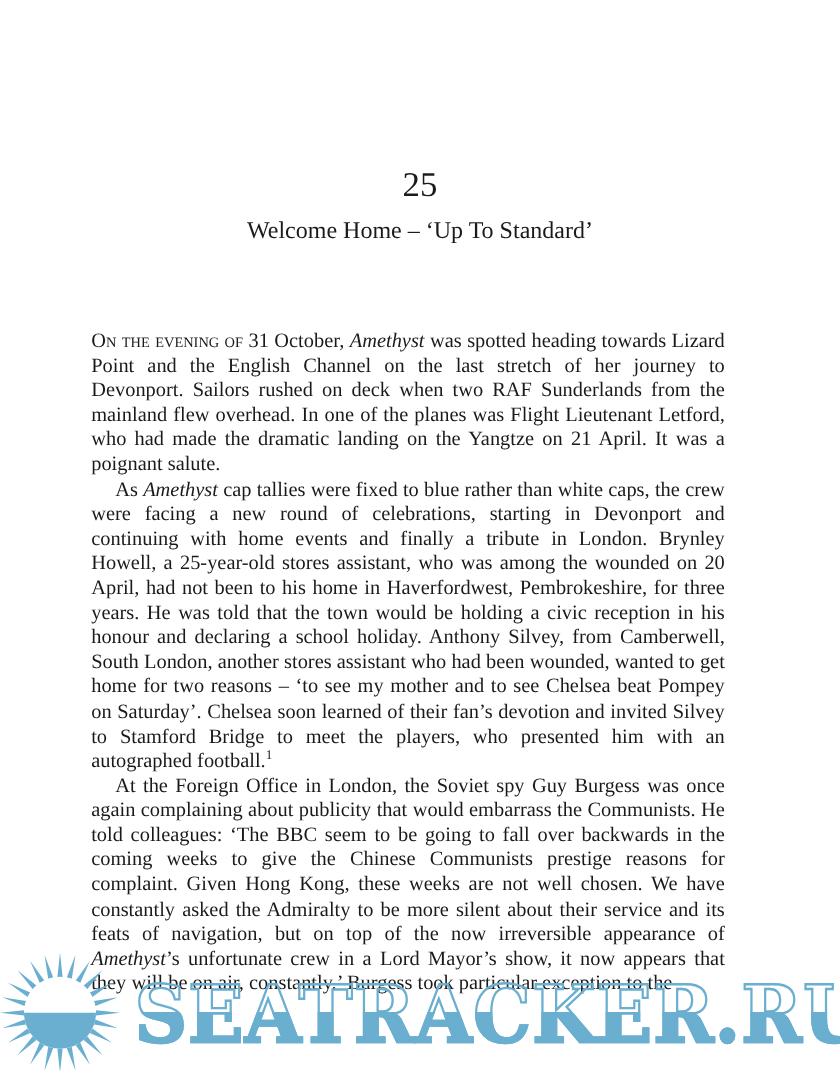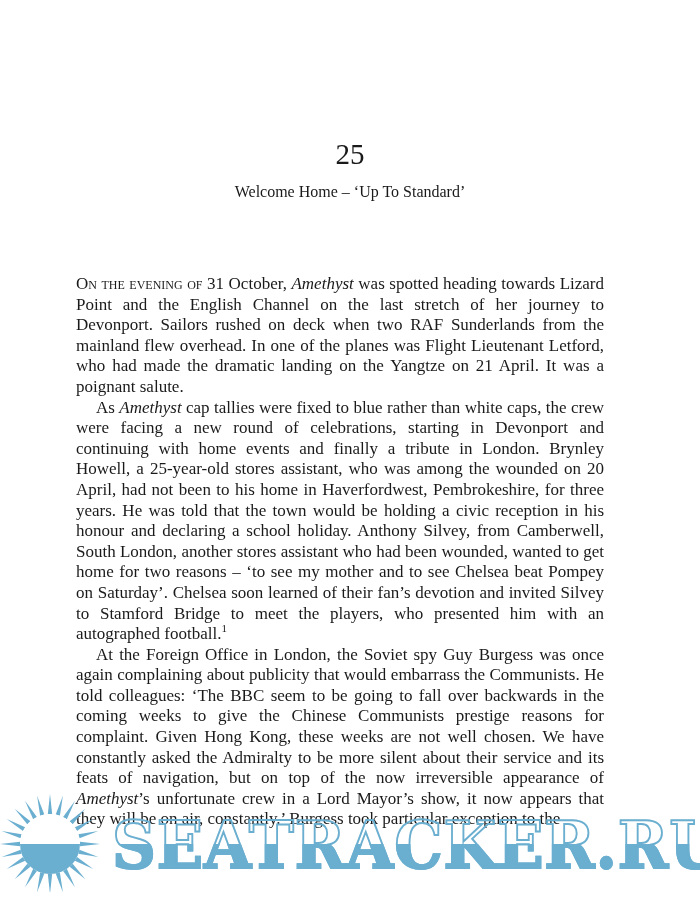--- a/index.html
+++ b/index.html
@@ -25,21 +25,21 @@
     line-height: 36px;
     margin: 0;
     font-weight: normal;
   }
   .chapter-title {
     position: absolute;
     top: 176px;
     left: 0;
     width: 700px;
     text-align: center;
-    font-size: 16px;
+    font-size: 20px;
     line-height: 32px;
     margin: 0;
     font-weight: normal;
   }
   .body-text {
     position: absolute;
     top: 274px;
     left: 76px;
     width: 528px;
     font-size: 17px;

